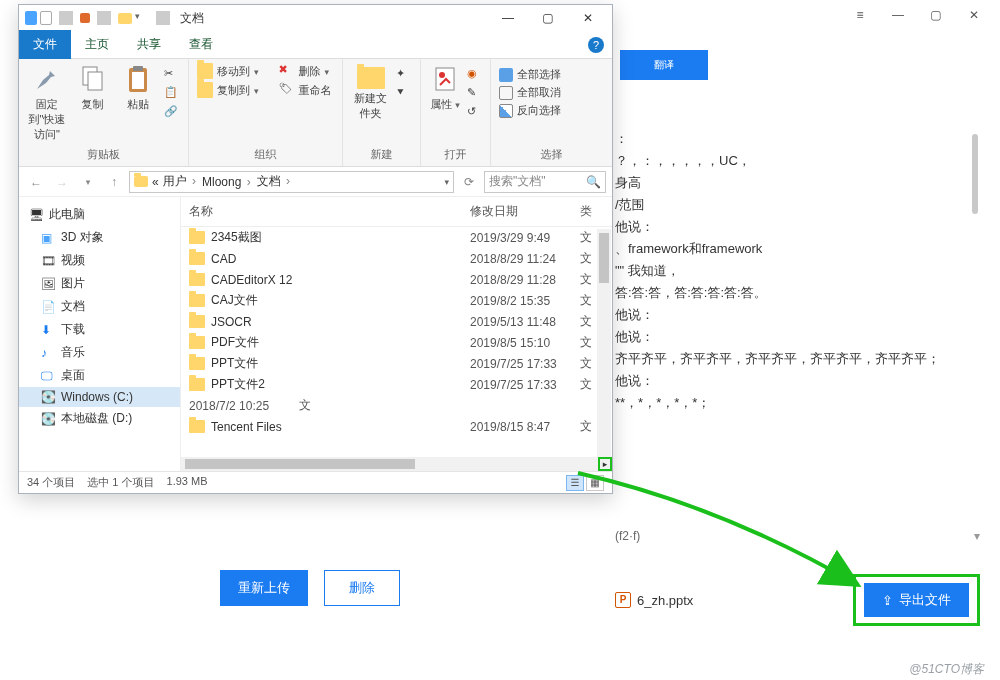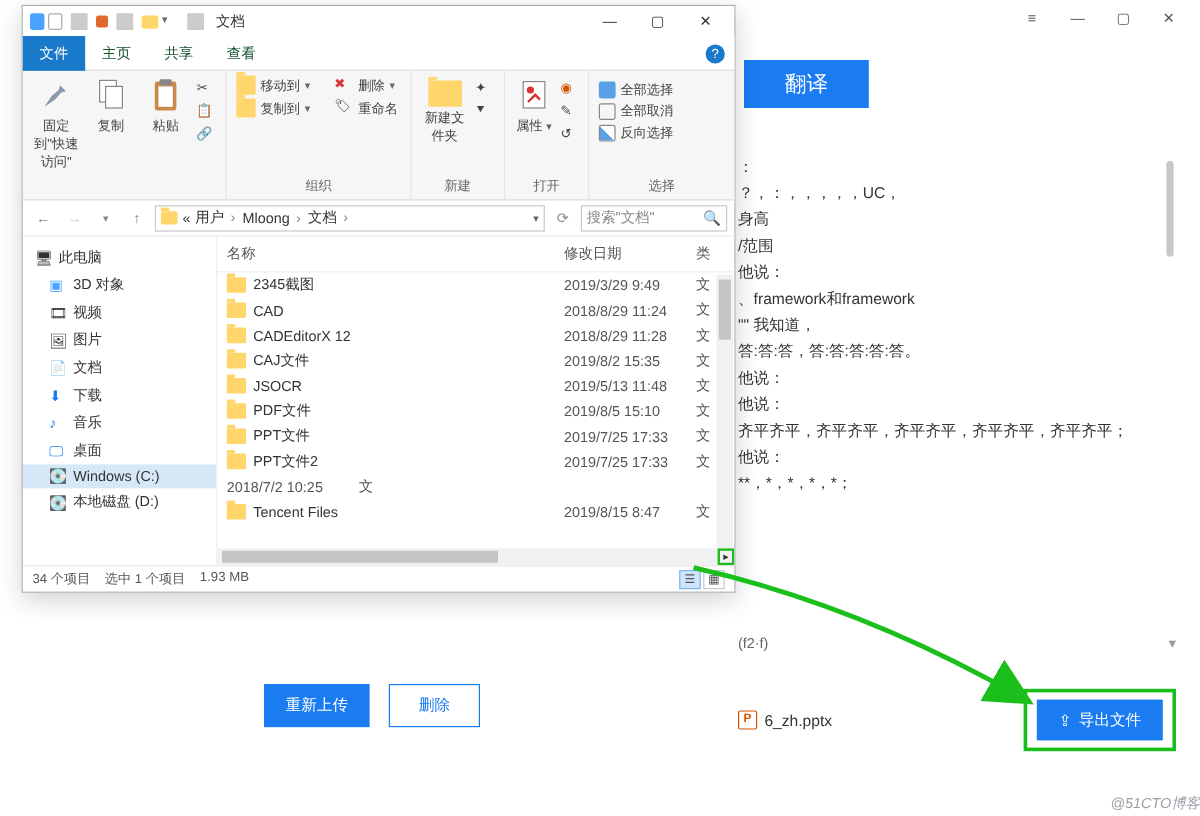--- a/index.html
+++ b/index.html
@@ -4,39 +4,39 @@
 <style>
   * { box-sizing: border-box; margin: 0; padding: 0; font-family: "Microsoft YaHei", "Segoe UI", sans-serif; }
   body { width: 1000px; height: 680px; background: #f5f8fb; position: relative; overflow: hidden; font-size: 12px; color: #333; }
 
   
   .app-window { position: absolute; inset: 0; background: #fff; }
   .app-titlebar { height: 30px; display: flex; justify-content: flex-end; align-items: center; gap: 22px; padding-right: 18px; color:#555;}
   .app-titlebar .tb-btn { width: 16px; height: 16px; display:flex; align-items:center; justify-content:center; }
 
   .translate-bar { position:absolute; top:50px; left:620px; }
-  .translate-btn { background:#1b7cf2; color:#fff; border:none; padding:8px 34px; font-size:18px; }
+  .translate-btn { background:#1b7cf2; color:#fff; border:none; padding:8px 34px; font-size:10px; }
 
   .right-panel { position:absolute; top:128px; left:615px; width:365px; height:435px; background:#fff; }
   .right-text { line-height:22px; font-size:13px; color:#333; padding-right:14px; position:relative; height:395px; overflow:hidden;}
   .right-text .scroll-track { position:absolute; right:2px; top:6px; width:6px; height:80px; background:#c8c8c8; border-radius:3px;}
   .right-footer { margin-top:6px; font-size:12px; color:#666;}
   .right-scroll-down { position:absolute; right:0; bottom:20px; color:#999;}
 
   .export-area { position:absolute; left:615px; top:574px; width:365px; display:flex; align-items:center; justify-content:space-between;}
   .file-chip { display:flex; align-items:center; gap:6px; font-size:13px;}
   .file-chip .picon { width:16px; height:16px; border:1.5px solid #d35400; color:#d35400; font-size:10px; line-height:13px; text-align:center; border-radius:2px; font-weight:bold;}
   .export-box { border:3px solid #1bbf1b; padding:6px 8px;}
   .export-btn { background:#1b7cf2; color:#fff; border:none; padding:8px 18px; font-size:13px; display:flex; gap:6px; align-items:center;}
 
   .left-panel-footer { position:absolute; left:220px; top:570px; display:flex; gap:16px;}
   .btn-primary { background:#1b7cf2; color:#fff; border:none; padding:8px 18px; font-size:13px;}
   .btn-secondary { background:#fff; color:#1b7cf2; border:1px solid #1b7cf2; padding:8px 24px; font-size:13px;}
 
-  .watermark { position:absolute; right:0; bottom:2px; color:#9aa0a6; font-style:italic; font-size:12px;}
+  .watermark { position:absolute; right:16px; bottom:2px; color:#9aa0a6; font-style:italic; font-size:12px;}
 
   
   .explorer { position:absolute; left:18px; top:4px; width:595px; height:490px; background:#fff; border:1px solid #aab3bb; box-shadow: 0 6px 20px rgba(0,0,0,.18); display:flex; flex-direction:column;}
   .ex-title { height:26px; display:flex; align-items:center; padding:0 6px; gap:6px; position:relative;}
   .ex-title .qat { display:flex; gap:3px; align-items:center;}
   .ex-title .qat span { width:14px; height:14px; display:inline-block;}
   .ex-title .sep { width:1px; height:16px; background:#ccc; margin:0 4px;}
   .ex-title .title-text { font-size:12px; }
   .ex-title .win-ctrls { position:absolute; right:4px; top:0; display:flex; }
   .ex-title .win-ctrls div { width:40px; height:26px; display:flex; align-items:center; justify-content:center; color:#333;}
@@ -207,20 +207,23 @@
               <span class="ic">✂</span>
             </div>
           <div class="row">
               <span class="ic">📋</span>
             </div>
           <div class="row">
               <span class="ic">🔗</span>
             </div>
         </div>
       </div>
+      <div class="glabel">
+          <span>剪贴板</span>
+        </div>
     </div>
 
     <div class="rgroup" style="width:154px">
       <div class="icons" style="flex-direction:column;gap:6px">
         <div style="display:flex;gap:20px">
           <div class="smallcol">
             <div class="row">
                 <span class="ic folder-ic"></span>
                 <span>移动到</span>
                 <span class="caret"></span>

